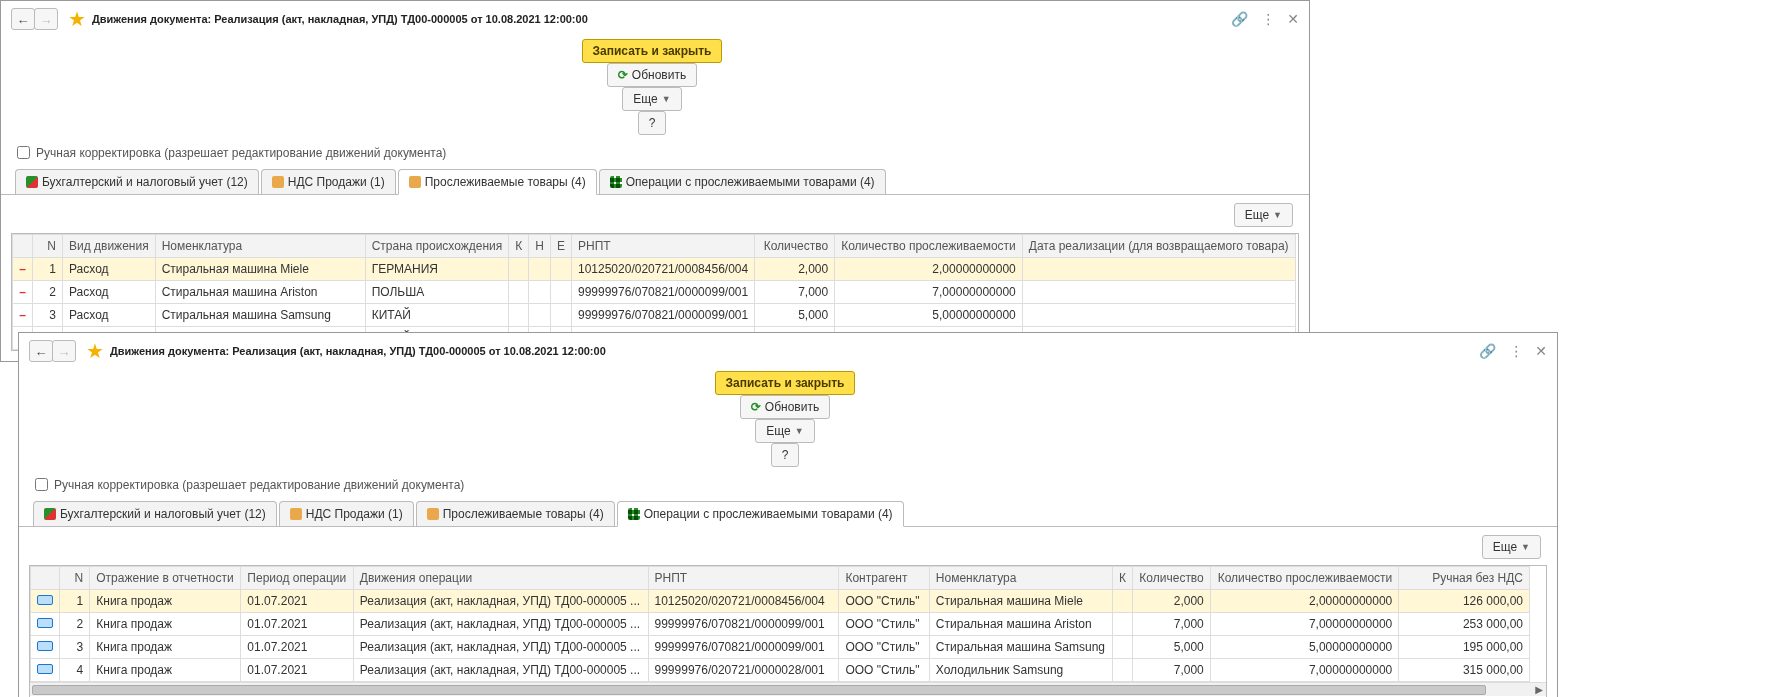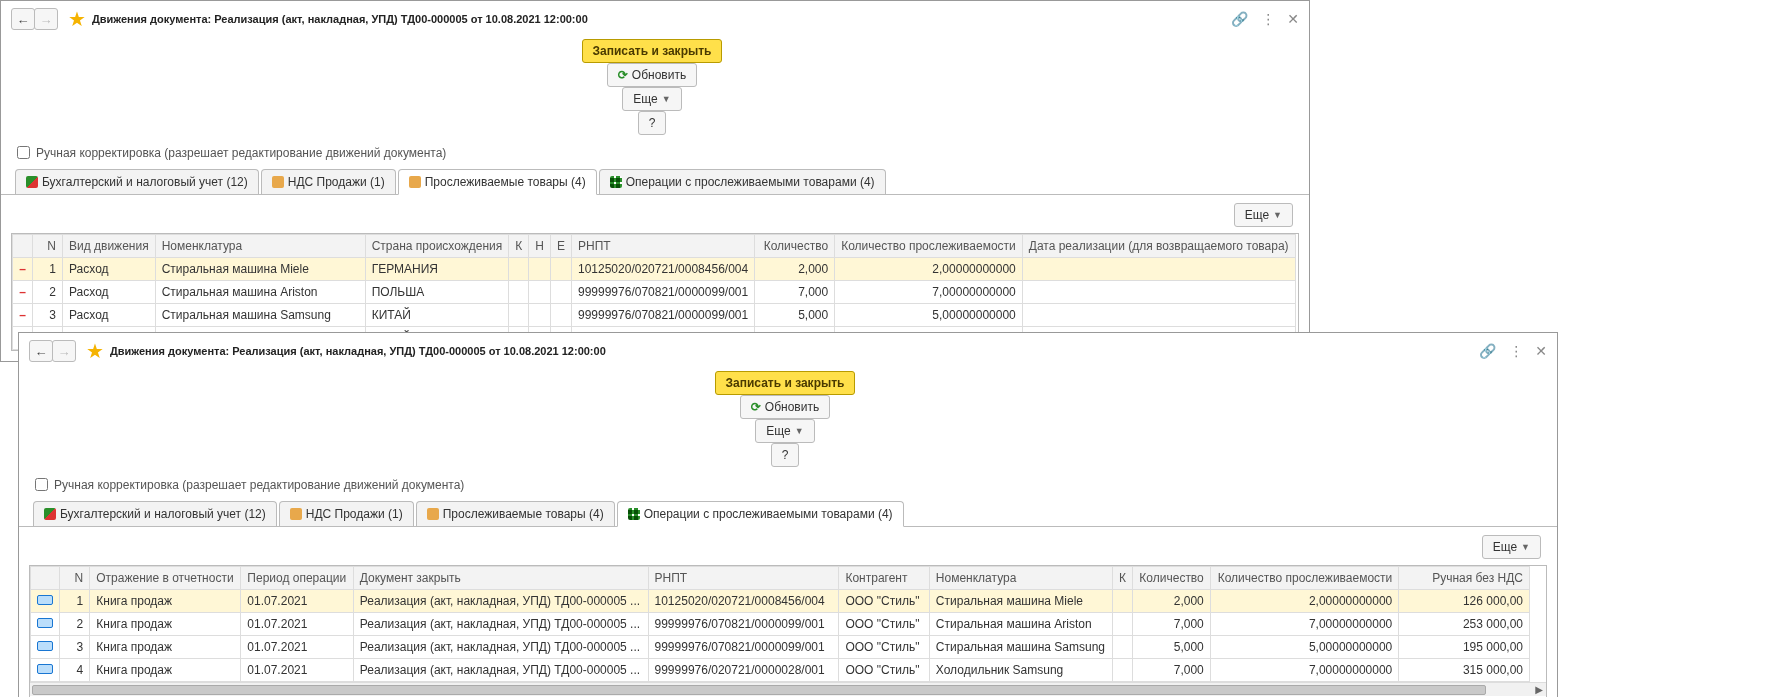--- a/index.html
+++ b/index.html
@@ -403,21 +403,21 @@
         </span>
     </div>
     <div class="table-wrap">
       <table class="t2">
         <thead>
             <tr>
           <th></th>
           <th class="num">N</th>
           <th>Отражение в отчетности</th>
           <th>Период операции</th>
-          <th>Документ закрыть</th>
+          <th>Движения операции</th>
           <th>РНПТ</th>
           <th>Контрагент</th>
           <th>Номенклатура</th>
           <th>К</th>
           <th class="num">Количество</th>
           <th class="num">Количество прослеживаемости</th>
           <th class="num">Ручная без НДС</th>
         </tr>
           </thead>
         <tbody id="tb2">

